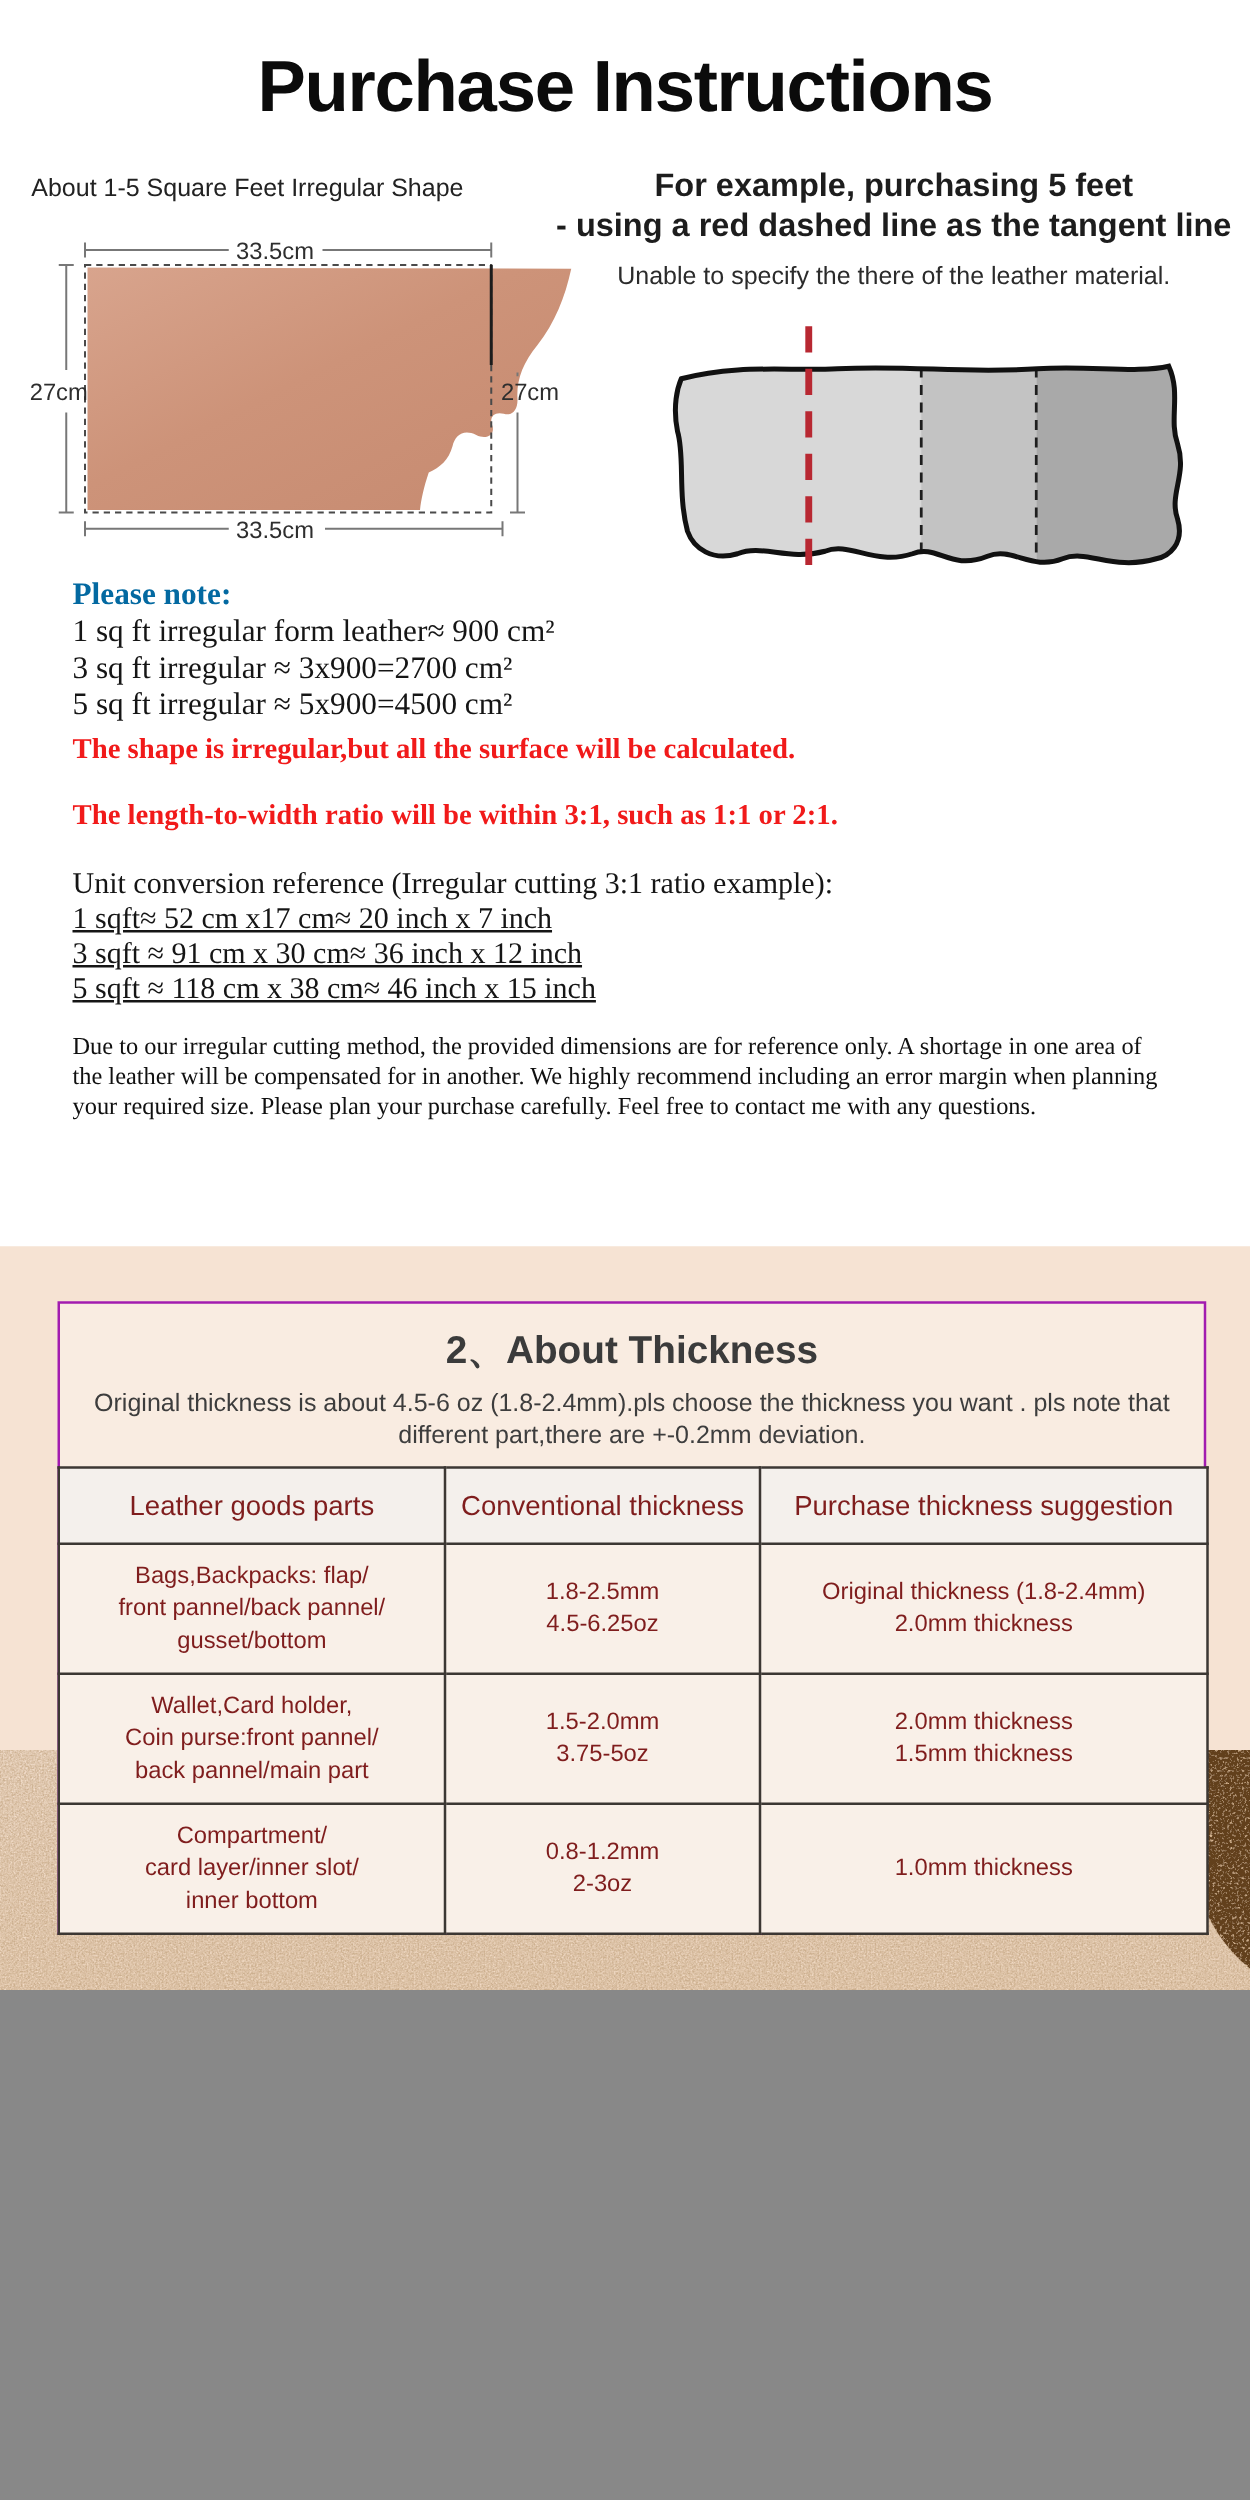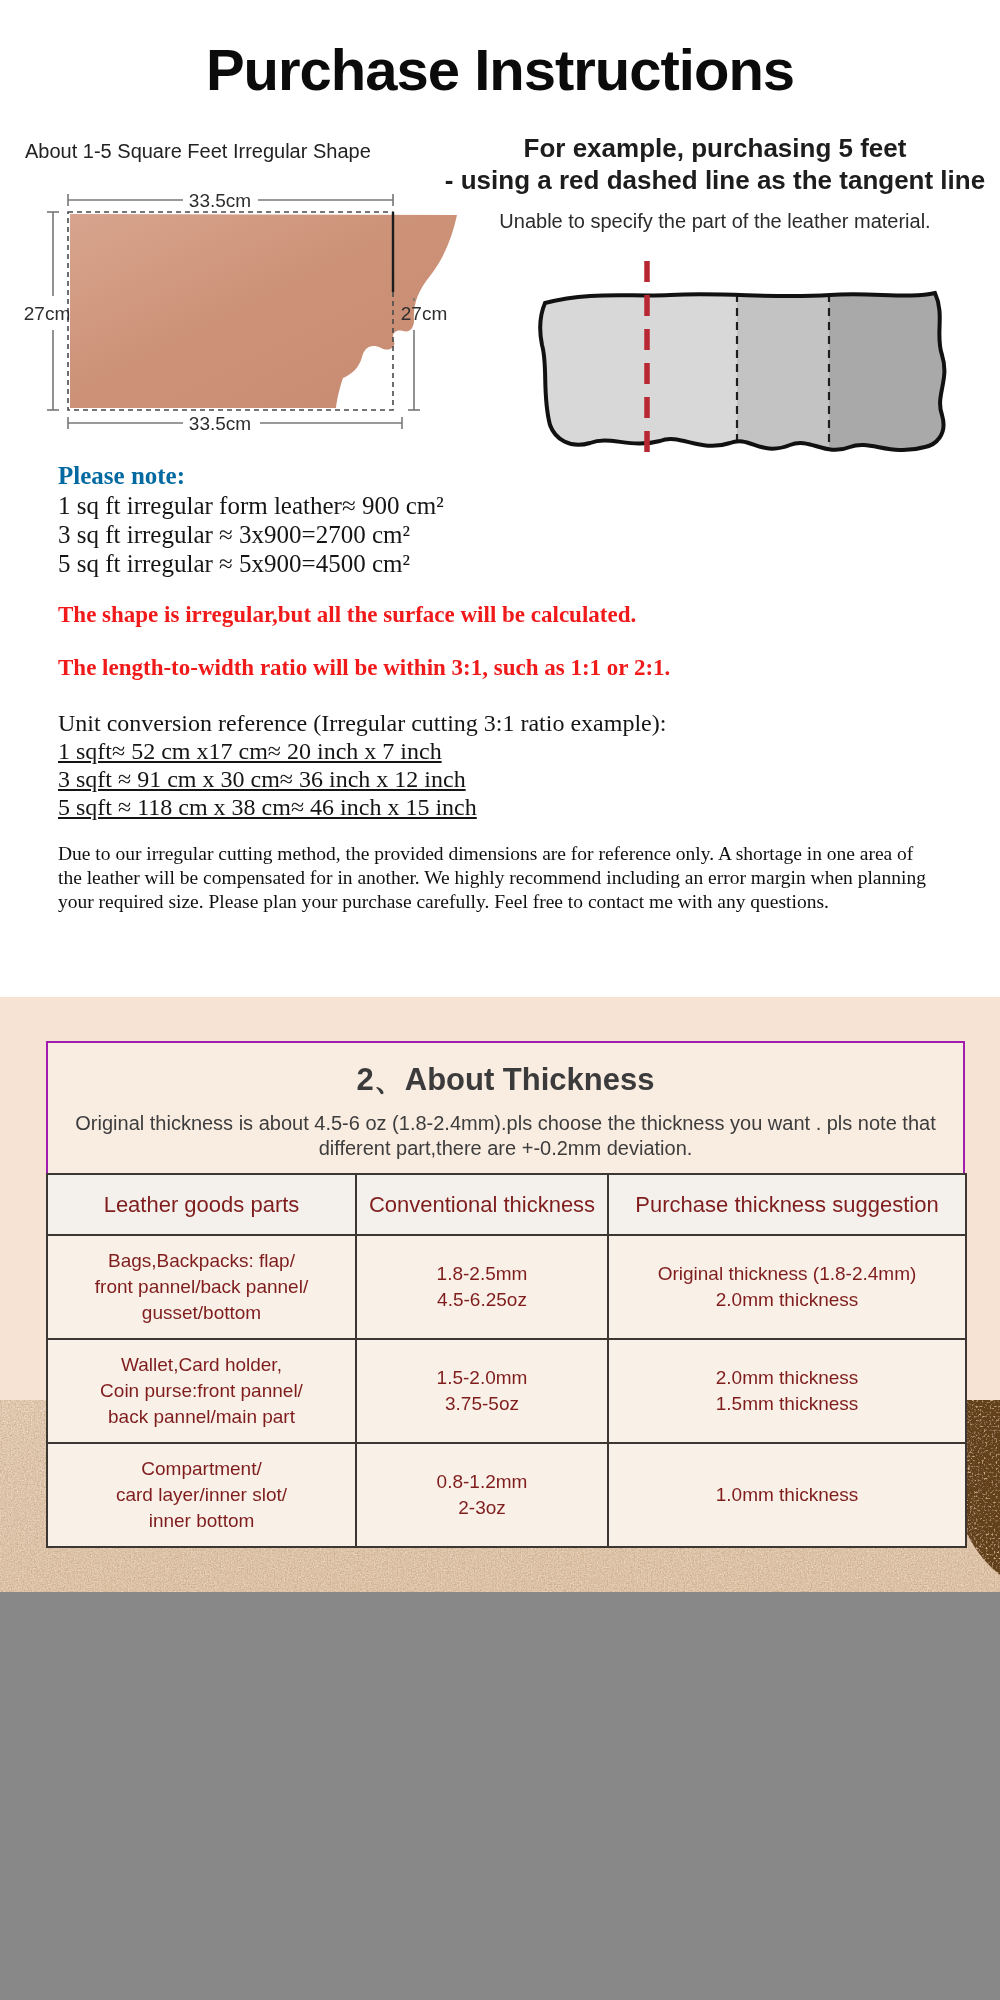--- a/index.html
+++ b/index.html
@@ -19,21 +19,21 @@
   svg{display:block;}
   .diag{position:absolute;overflow:visible;}
   .dim-text{font-family:"Liberation Sans",sans-serif;font-size:19px;fill:#2e2e2e;}
 
   
   .notes{position:absolute;left:58px;top:460px;width:900px;
     font-family:"Liberation Serif",serif;color:#151515;}
   .note-heading{font-size:25px;font-weight:bold;color:#0369a1;line-height:31px;}
   .note-line{font-size:25px;line-height:29px;}
   .red-line{font-size:23px;font-weight:bold;color:#f11a1a;line-height:27px;}
-  .red-line.first{margin-top:23px;}
+  .red-line.first{margin-top:7px;}
   .red-line.second{margin-top:26px;}
   .conv-heading{margin-top:28px;font-size:24px;line-height:28px;}
   .conv-line{font-size:24px;line-height:28px;text-decoration:underline;}
   .disclaimer{margin-top:21px;width:868px;font-size:19.5px;line-height:24px;color:#101010;}
 
   
   .thickness-band{position:absolute;top:997px;left:0;width:1000px;height:1003px;background:#f6e3d3;}
   .photo-svg{position:absolute;top:1400px;left:0;width:1000px;height:600px;}
 
   .tt-wrap{position:absolute;top:1041px;left:46px;width:919px;background:#f9ece1;
@@ -56,21 +56,21 @@
 
 <div class="page">
 
   <div class="main-title">Purchase Instructions</div>
 
   <div class="left-caption">About 1-5 Square Feet Irregular Shape</div>
   <div class="right-caption">
     <div>For example, purchasing 5 feet</div>
     <div>- using a red dashed line as the tangent line</div>
   </div>
-  <div class="right-subcaption">Unable to specify the part of the leather material.</div>
+  <div class="right-subcaption">Unable to specify the there of the leather material.</div>
 
   <svg class="diag" style="left:20px;top:180px;" width="440" height="265" viewBox="0 0 440 265">
     <defs>
       <linearGradient id="pinkLeather" x1="0" y1="0" x2="1" y2="1">
         <stop offset="0" stop-color="#d8a48d"></stop>
         <stop offset="0.45" stop-color="#cd9379"></stop>
         <stop offset="1" stop-color="#c68a70"></stop>
       </linearGradient>
     </defs>
 

